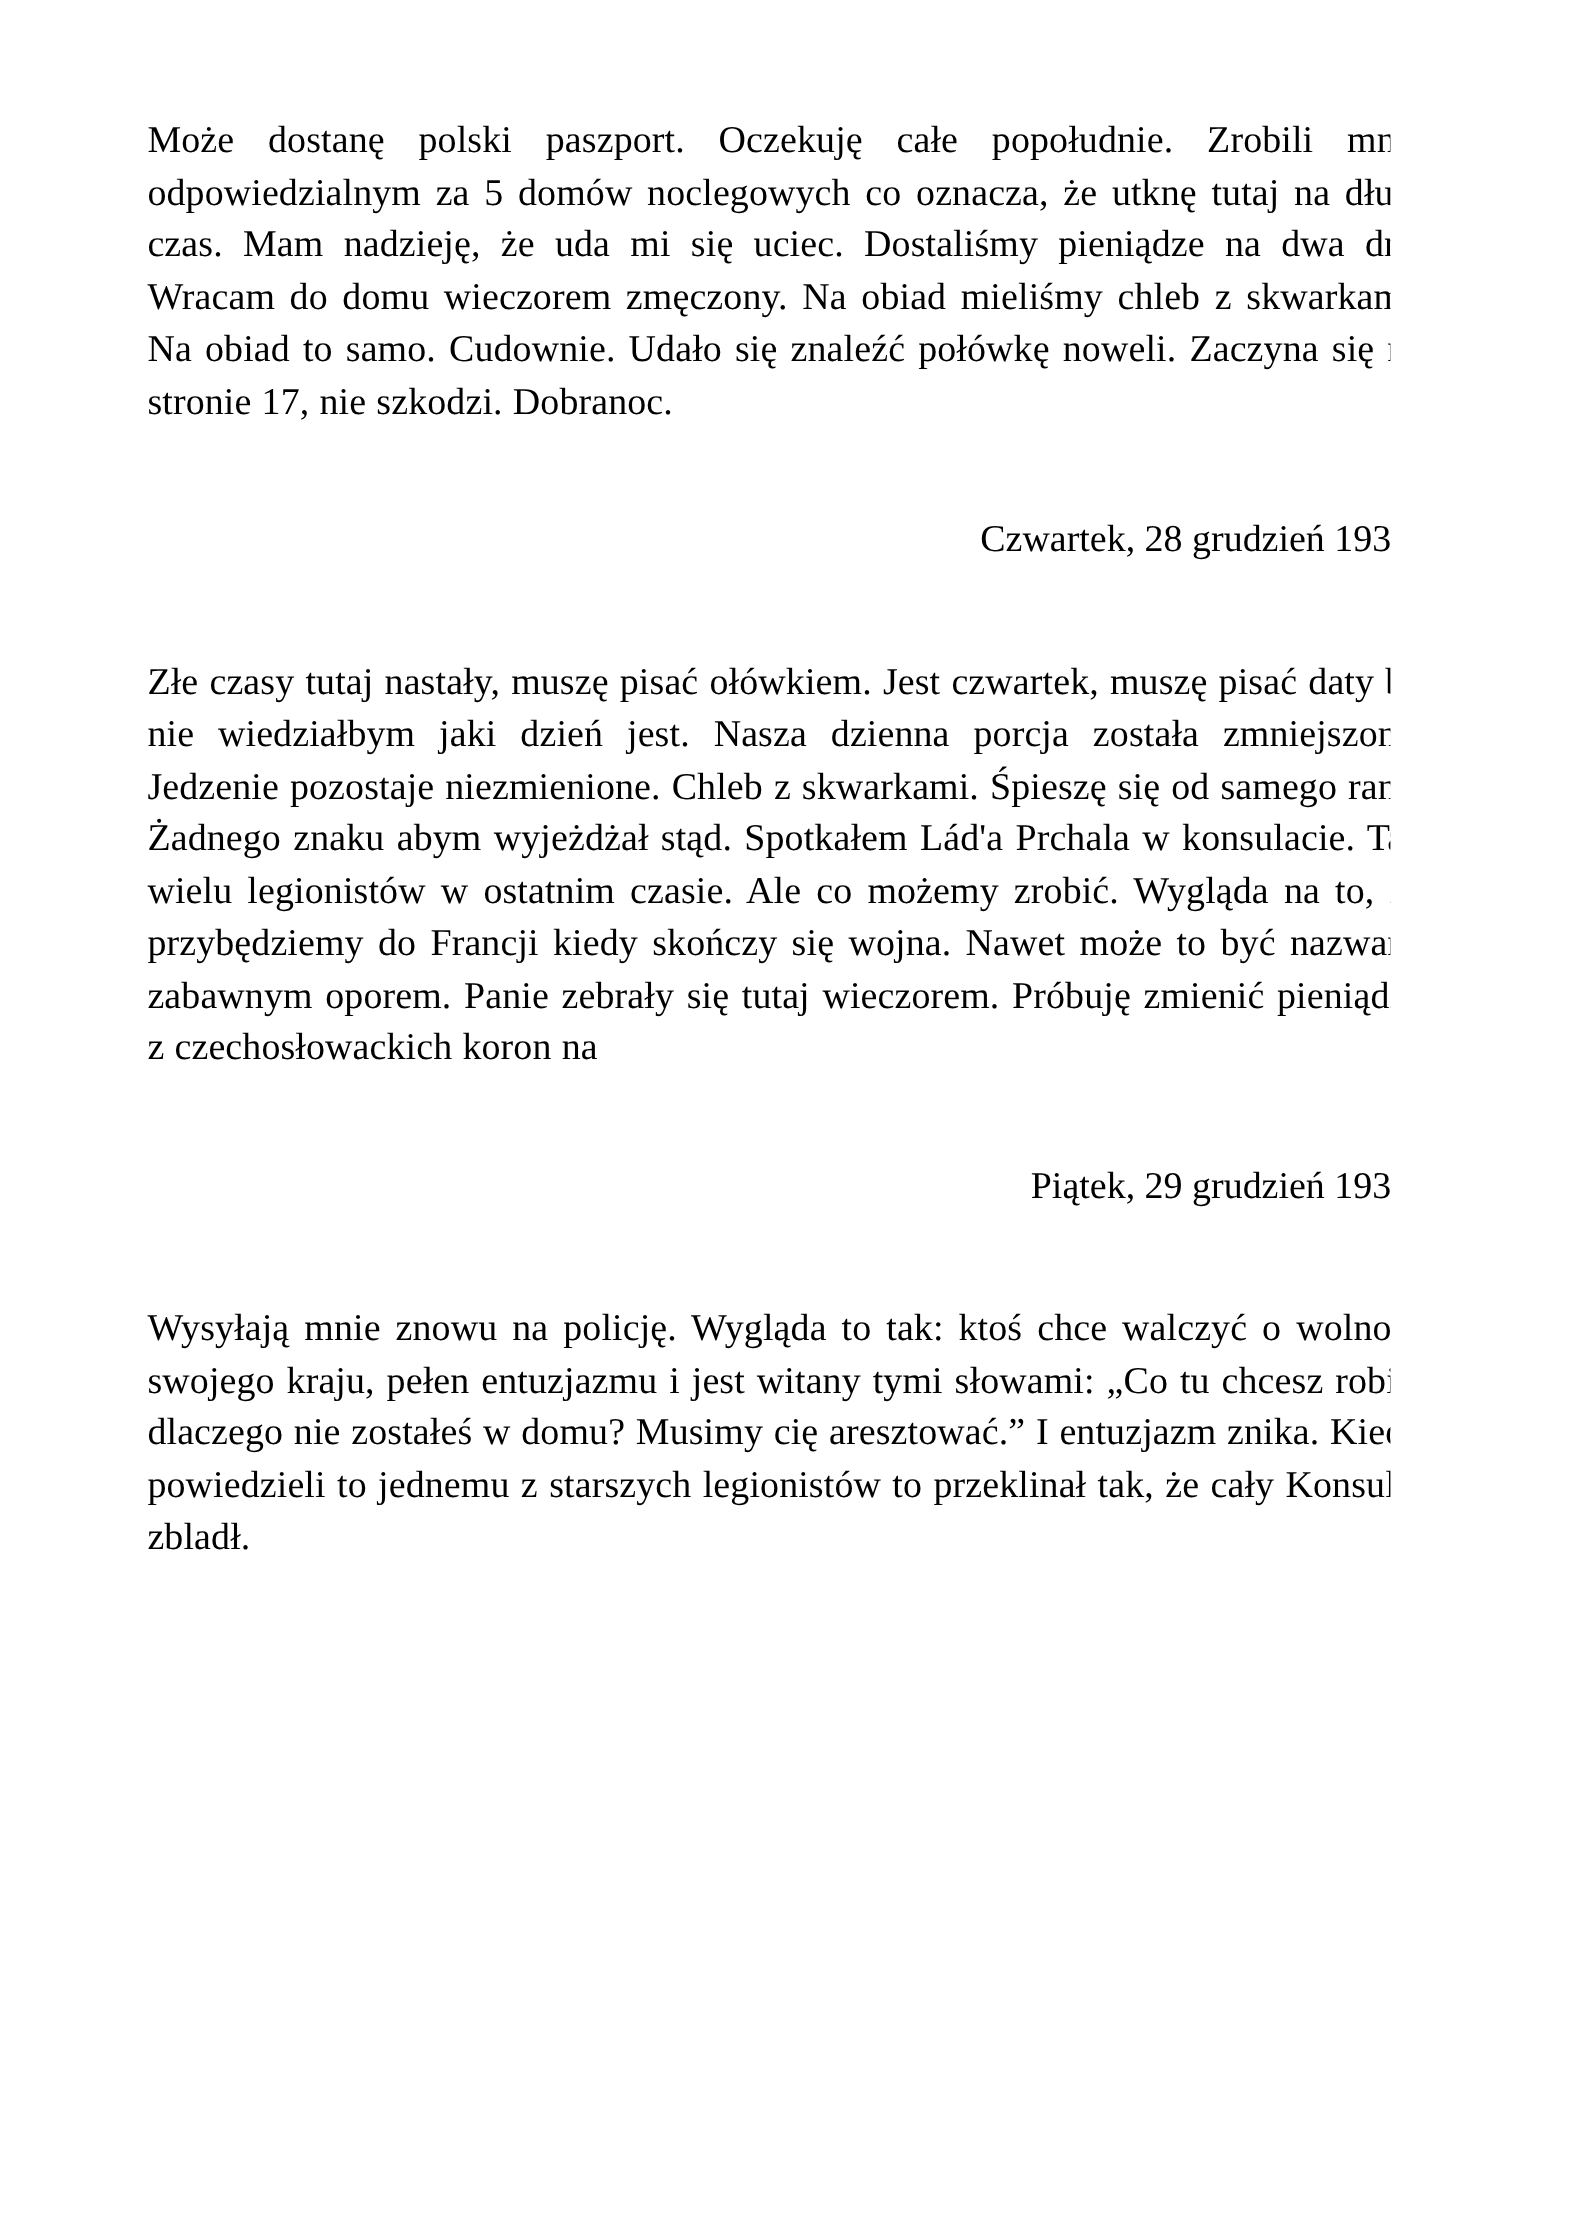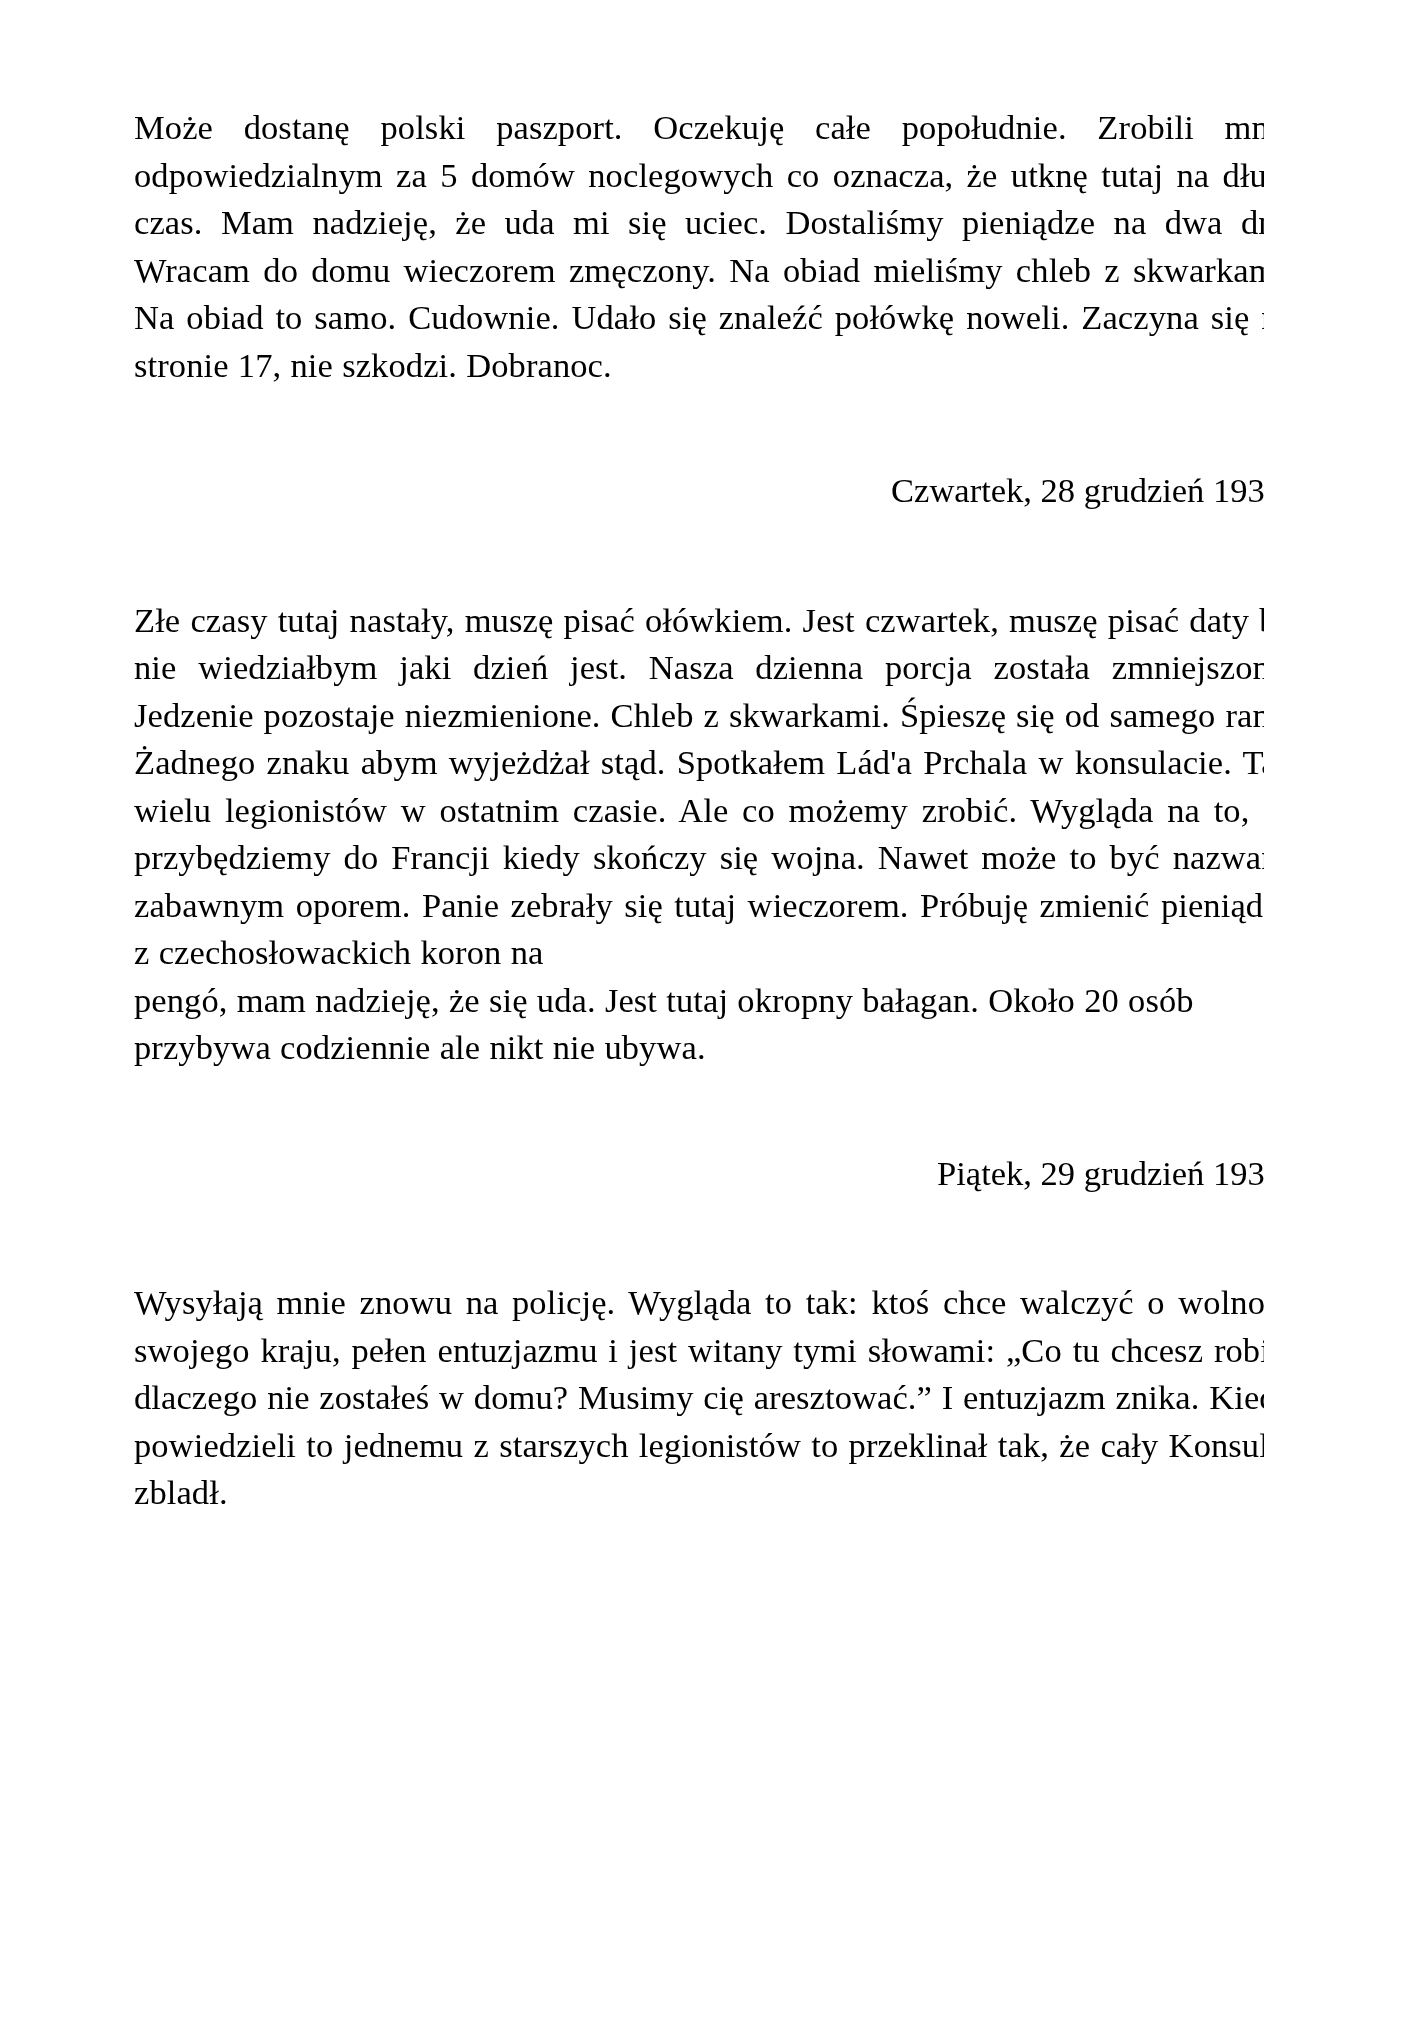--- a/index.html
+++ b/index.html
@@ -55,21 +55,20 @@
     <p class="body-text">Może dostanę polski paszport. Oczekuję całe popołudnie. Zrobili mnie odpowiedzialnym za 5 domów noclegowych co oznacza, że utknę tutaj na długi czas. Mam nadzieję, że uda mi się uciec. Dostaliśmy pieniądze na dwa dni. Wracam do domu wieczorem zmęczony. Na obiad mieliśmy chleb z skwarkami. Na obiad to samo. Cudownie. Udało się znaleźć połówkę noweli. Zaczyna się na stronie 17, nie szkodzi. Dobranoc.</p>
 
     <div class="gap-date-before"></div>
 
     <p class="date-line">Czwartek, 28 grudzień 1939</p>
 
     <div class="gap-date-after"></div>
 
     <p class="body-text">Złe czasy tutaj nastały, muszę pisać ołówkiem. Jest czwartek, muszę pisać daty bo nie wiedziałbym jaki dzień jest. Nasza dzienna porcja została zmniejszona. Jedzenie pozostaje niezmienione. Chleb z skwarkami. Śpieszę się od samego rana. Żadnego znaku abym wyjeżdżał stąd. Spotkałem  Lád'a Prchala w konsulacie. Tak wielu legionistów w ostatnim czasie. Ale co możemy zrobić. Wygląda na to, że przybędziemy do Francji kiedy skończy się wojna. Nawet może to być nazwane zabawnym oporem. Panie zebrały się tutaj wieczorem. Próbuję zmienić pieniądze z czechosłowackich koron na</p>
 
-    <p class="body-text flush">pengó, mam nadzieję, że się uda. Jest tutaj okropny bałagan. Około 20 osób przybywa codziennie ale nikt nie ubywa.</p>
 
     <div class="gap-date-before"></div>
 
     <p class="date-line">Piątek, 29 grudzień 1939</p>
 
     <div class="gap-date-after"></div>
 
     <p class="body-text">Wysyłają mnie znowu na policję. Wygląda to tak: ktoś chce walczyć o wolność swojego kraju, pełen entuzjazmu i jest witany tymi słowami: „Co tu chcesz robić, dlaczego nie zostałeś w domu? Musimy cię aresztować.” I entuzjazm znika. Kiedy powiedzieli to jednemu z starszych legionistów to przeklinał tak, że cały Konsulat zbladł.</p>
 
   </div>

